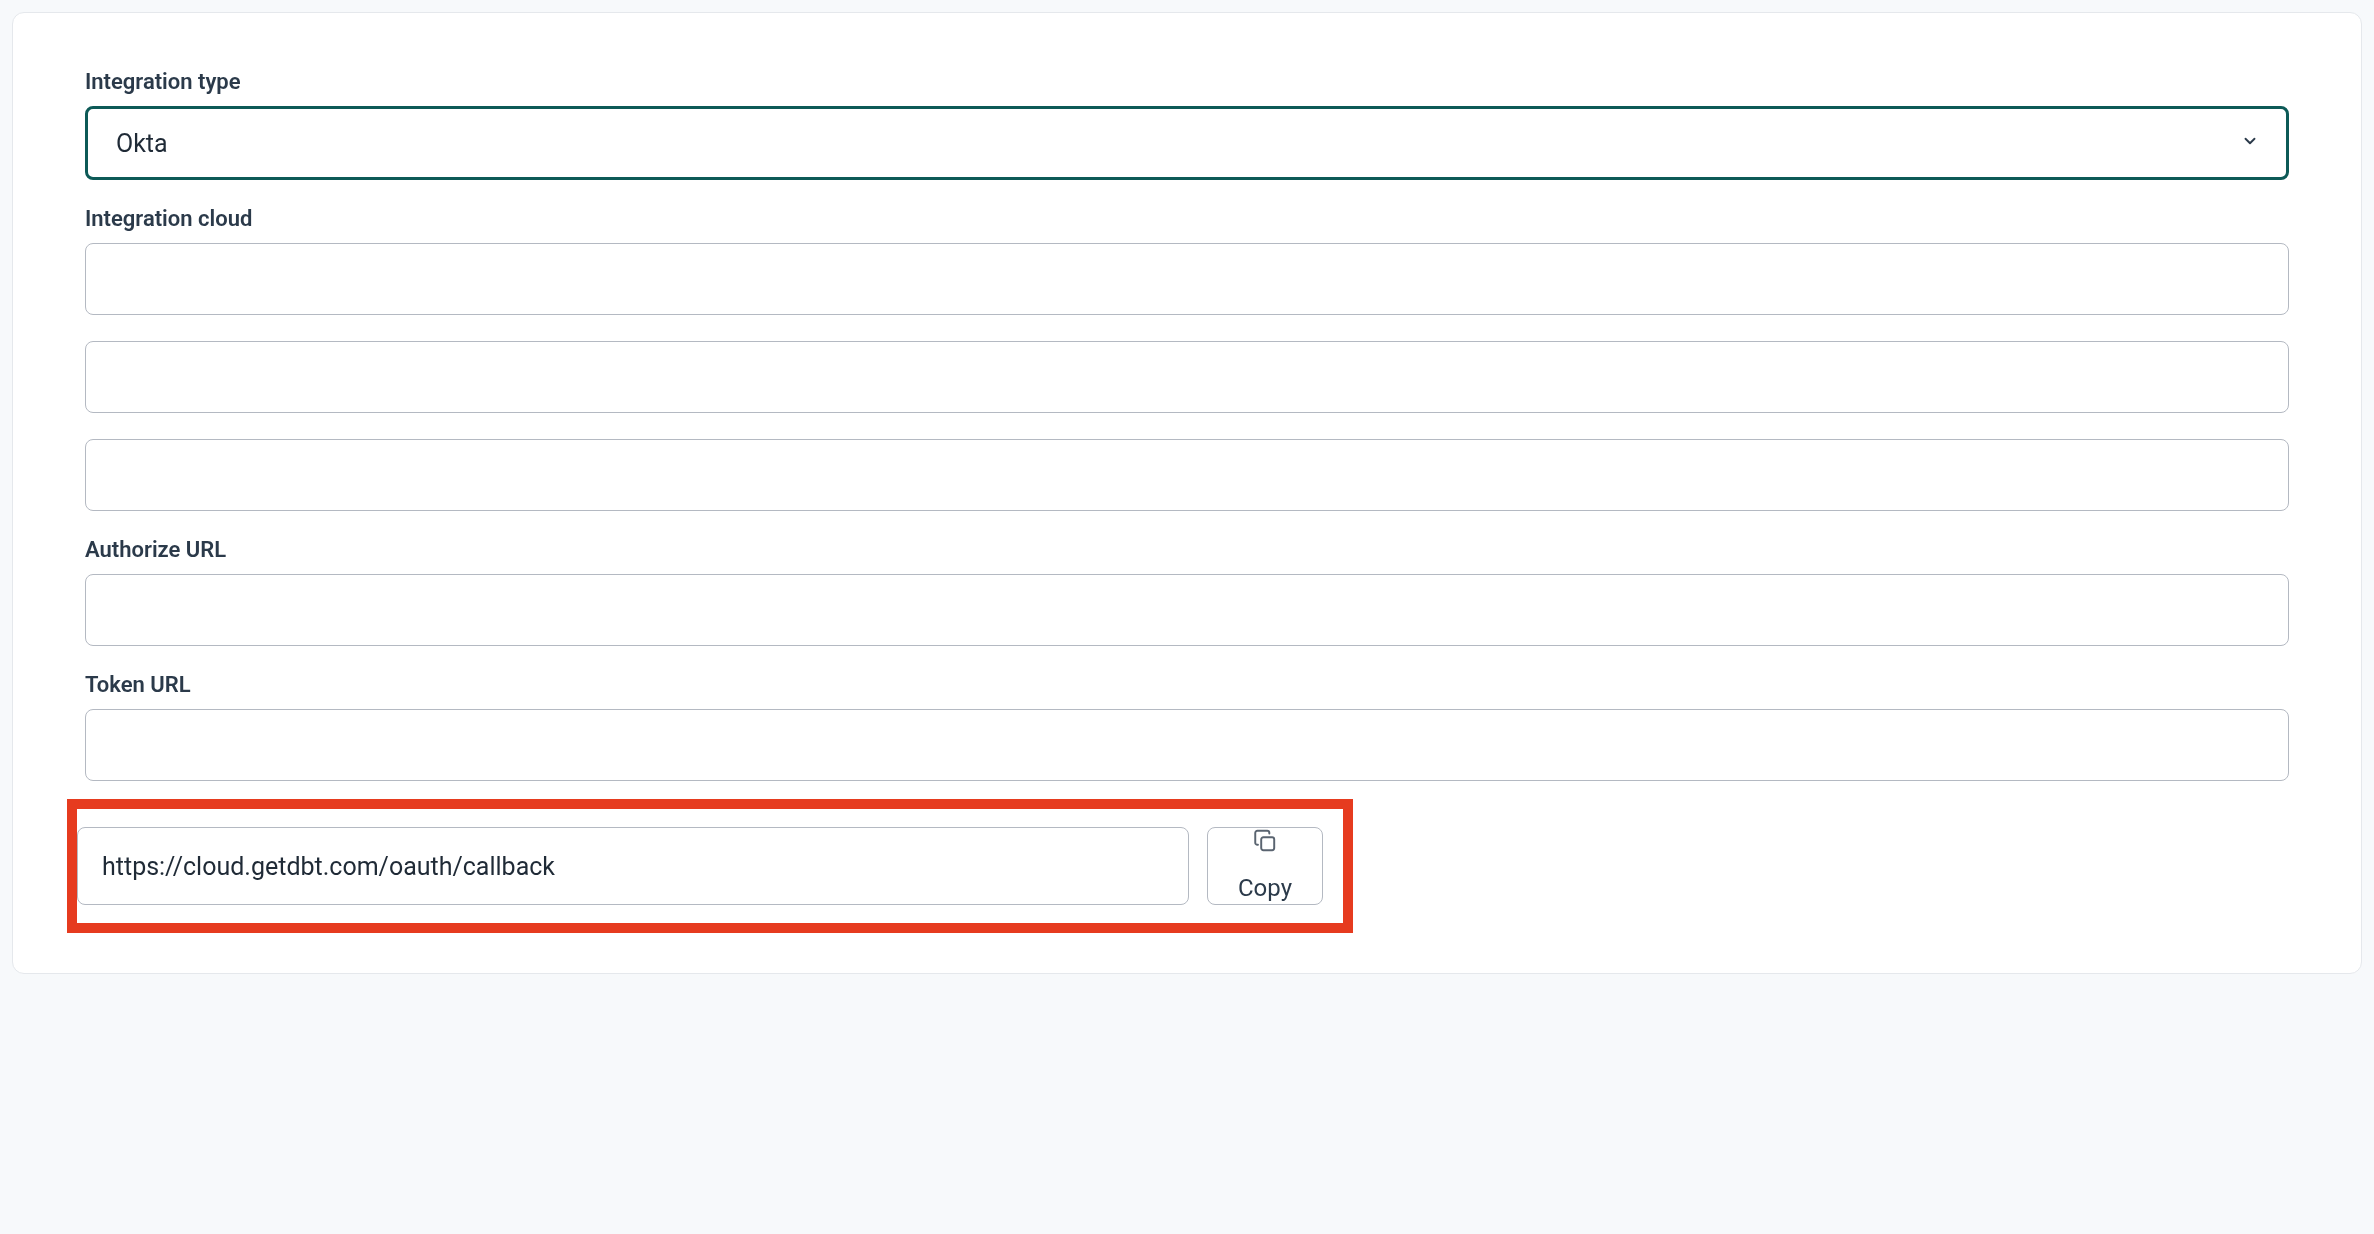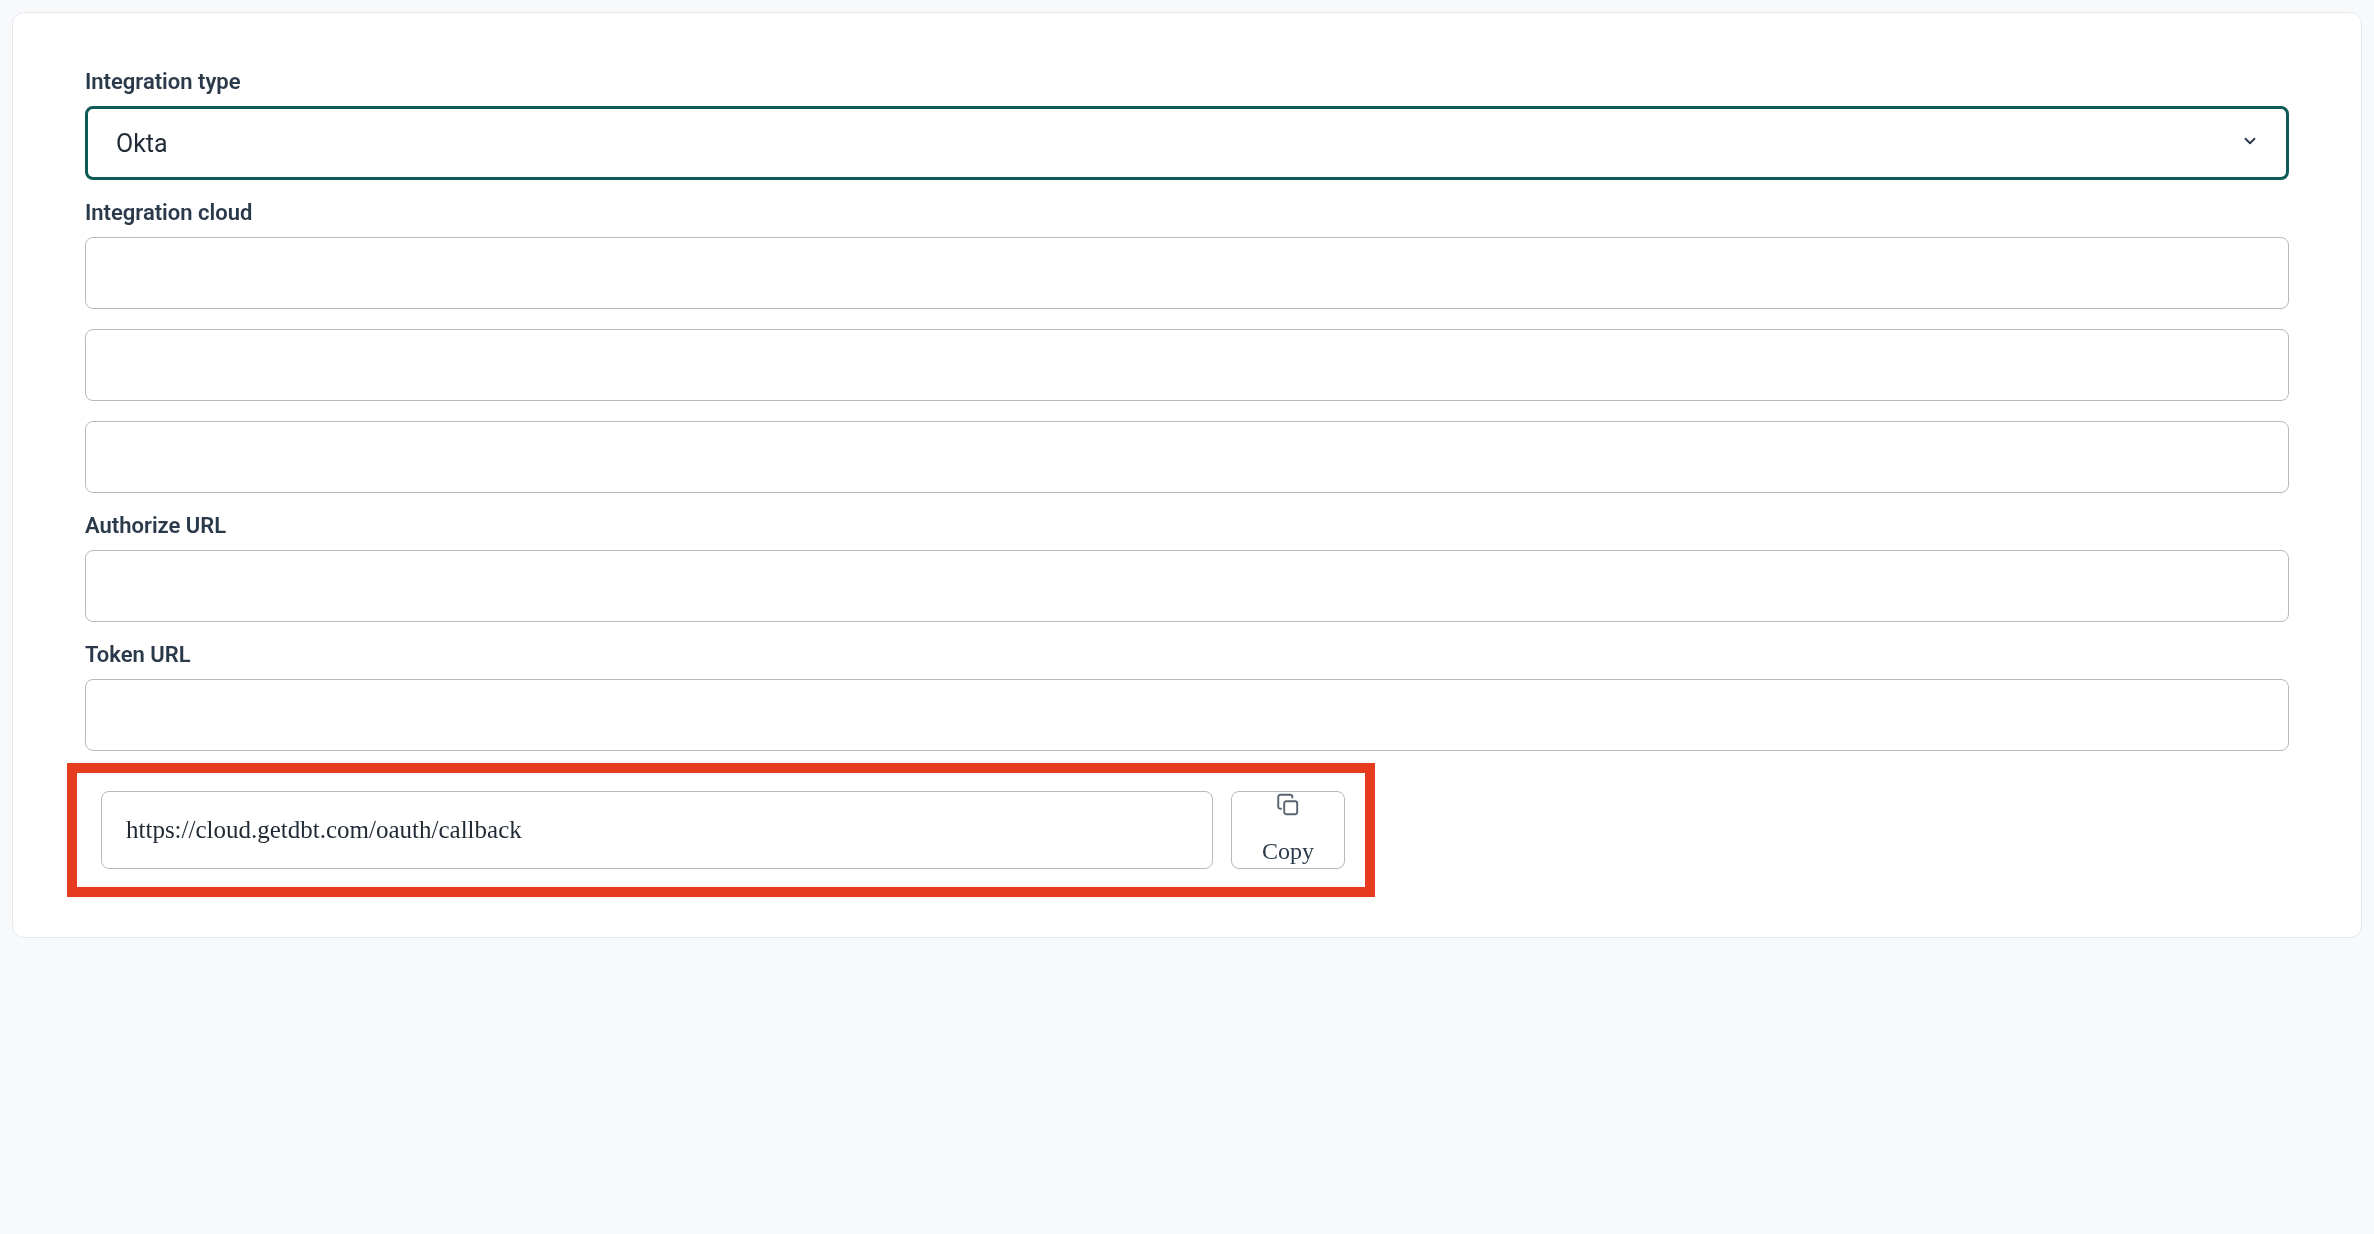--- a/index.html
+++ b/index.html
@@ -13,21 +13,21 @@
     padding: 12px;
     width: 2374px;
   }
   .card {
     background: #ffffff;
     border: 1px solid #e5e8ec;
     border-radius: 12px;
     padding: 56px 72px 40px 72px;
   }
   .form-group {
-    margin-bottom: 20px;
+    margin-bottom: 26px;
   }
   .form-label {
     display: block;
     font-size: 22px;
     font-weight: 600;
     color: #2b3a4a;
     margin-bottom: 12px;
   }
   .text-input {
     width: 100%;
@@ -65,24 +65,23 @@
     top: 50%;
     transform: translateY(-50%);
     pointer-events: none;
     color: #2b3a4a;
   }
   .highlight-box {
     display: inline-flex;
     align-items: flex-start;
     gap: 18px;
     border: 10px solid #e63b1f;
-    padding: 18px 20px 18px 24px;
+    padding: 18px 20px 18px 0;
     margin-left: -18px;
     margin-top: -8px;
-    font-family: Liberation Serif, serif;
   }
   .readonly-input {
     width: 1112px;
     height: 78px;
     border: 1.5px solid #b4b9c2;
     border-radius: 8px;
     padding: 0 24px;
     font-size: 25px;
     color: #1f2a36;
     background: #ffffff;

